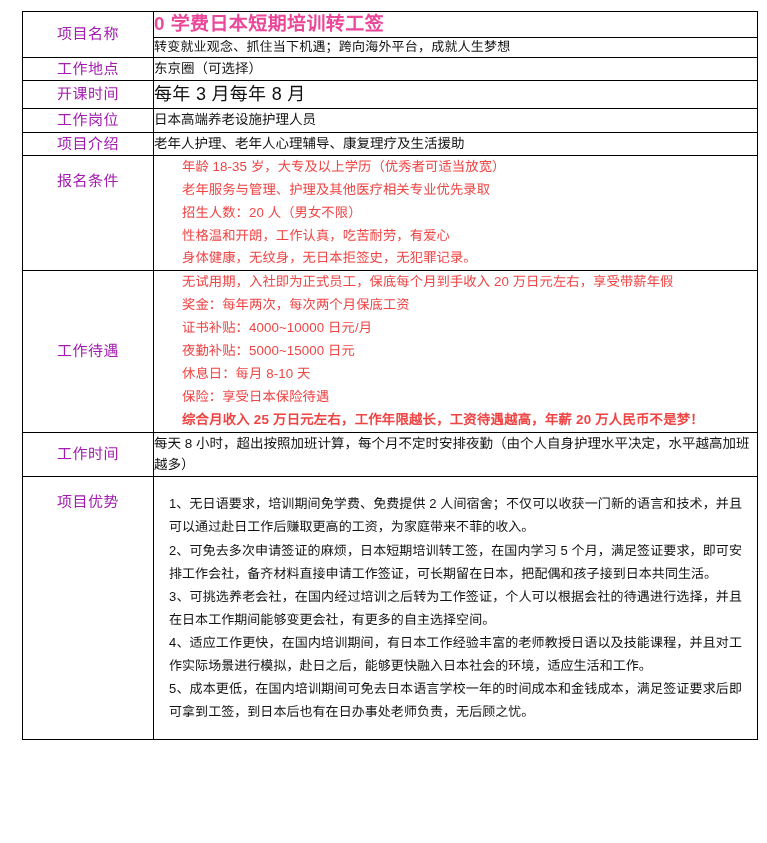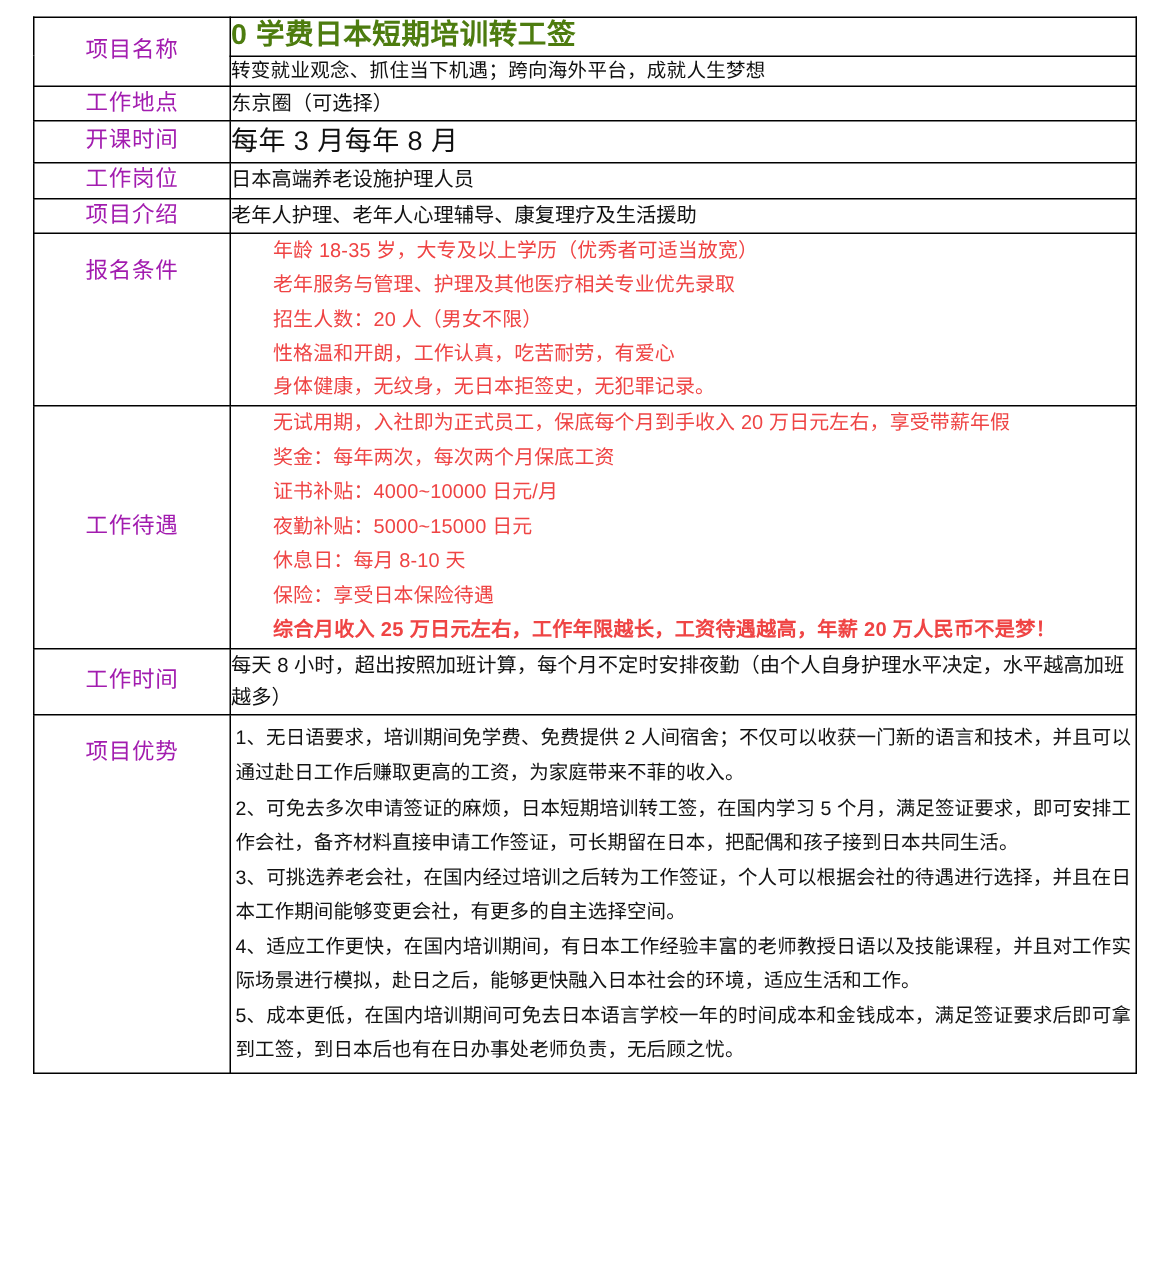--- a/index.html
+++ b/index.html
@@ -63,21 +63,21 @@
     color: #121212;
     vertical-align: middle;
   }
 
   .title-cell {
     padding: 10px 10px 11px 11px;
     font-size: 19px;
     font-weight: bold;
     letter-spacing: 0.4px;
     line-height: 1.3;
-    color: #4d7c0f;
+    color: #ec4899;
   }
 
   .subtitle-cell {
     padding: 13px 10px 14px 11px;
     font-size: 13px;
     line-height: 1.45;
     color: #111111;
     letter-spacing: 0.2px;
   }
 
@@ -111,21 +111,21 @@
     white-space: nowrap;
     margin-left: 28px;
   }
   .lines li.highlight {
     font-weight: bold;
     letter-spacing: 0.2px;
     font-size: 13.4px;
   }
 
   .para-list {
-    margin: 3px;
+    margin: 15px;
     padding: 0;
     list-style: none;
   }
   .para-list li {
     font-size: 13px;
     line-height: 1.78;
     color: #121212;
     text-align: justify;
     letter-spacing: 0.05px;
     margin: 0;

